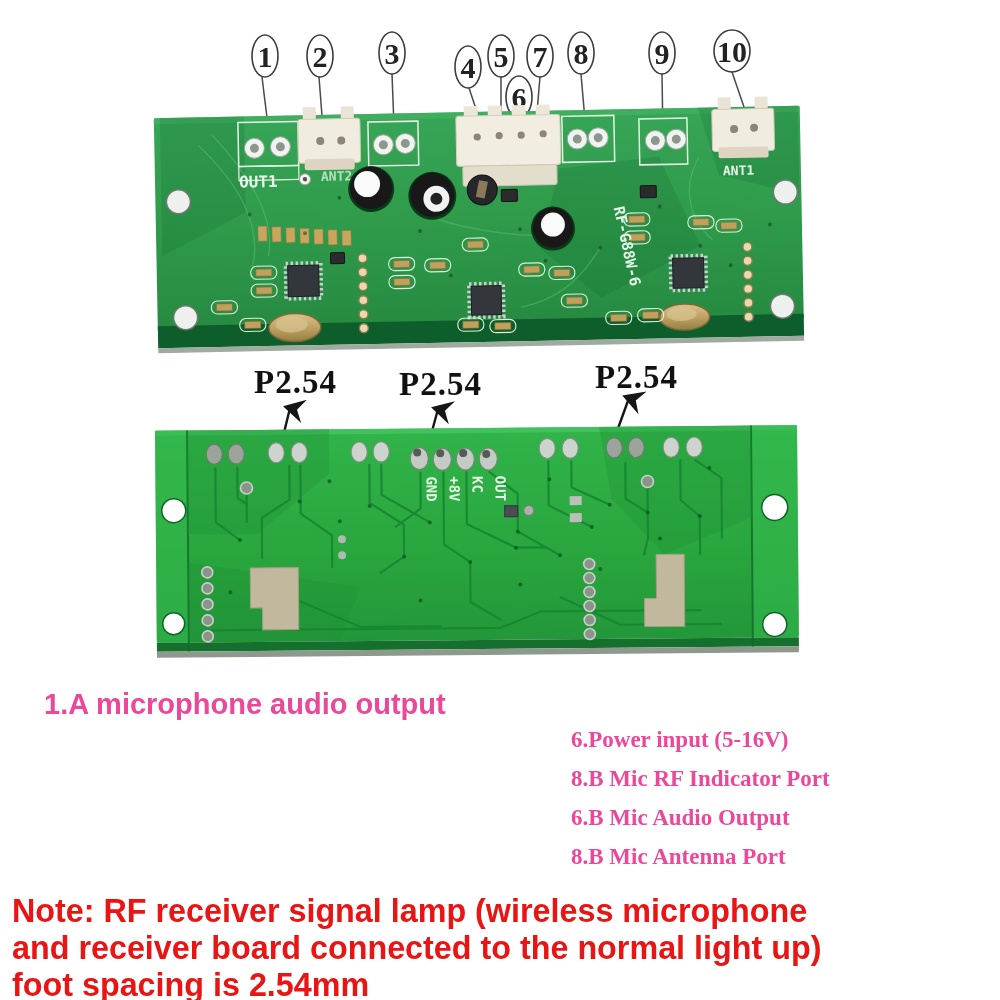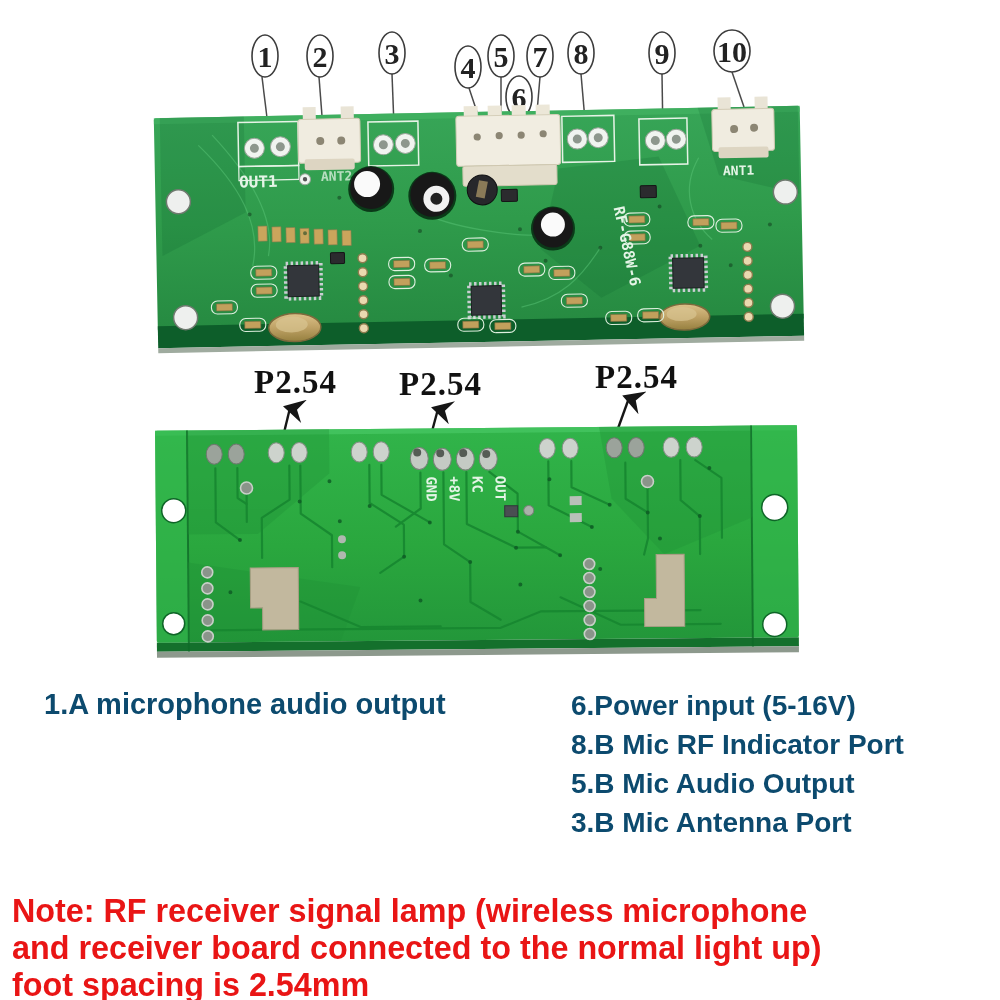--- a/index.html
+++ b/index.html
@@ -2,23 +2,23 @@
 <html><head>
 <meta charset="utf-8">
 <style>
   html,body{margin:0;padding:0;background:#ffffff;}
   .stage{position:relative;width:1000px;height:1000px;background:#ffffff;overflow:hidden;
          font-family:"Liberation Sans",sans-serif;}
   .diagram-svg{position:absolute;left:0;top:0;}
   .callout-num{font-family:"Liberation Serif",serif;font-size:30px;font-weight:600;fill:#222;}
   .pitch-label{font-family:"Liberation Serif",serif;font-size:33px;font-weight:700;fill:#111;letter-spacing:1px;}
   .silk{font-family:"DejaVu Sans Mono",monospace;font-weight:700;fill:#e4f4e6;}
-  .legend-col{position:absolute;color:#0c4a6e;font-weight:700;white-space:nowrap;}
+  .legend-col{position:absolute;color:#ec4899;font-weight:700;white-space:nowrap;}
   .legend-left{left:44px;top:684px;font-size:29px;line-height:41px;}
-  .legend-right{left:571px;top:686px;font-size:28px;line-height:39px;}
+  .legend-right{left:571px;top:720px;font-size:23px;line-height:39px;font-family:Liberation Serif, serif;}
   .note-block{position:absolute;left:12px;top:892px;font-size:34px;line-height:37px;font-weight:700;
               transform:scaleX(.95);transform-origin:left top;white-space:nowrap;}
 </style>
 </head>
 <body>
 
 <div class="stage">
 
 <svg class="diagram-svg" width="1000" height="672" viewBox="0 0 1000 672">
   <defs>
@@ -471,22 +471,22 @@
     </g>
   </g>
 </svg>
 
   <div class="legend-col legend-left">
     <div>1.A microphone audio output</div>
   </div>
   <div class="legend-col legend-right">
     <div>6.Power input (5-16V)</div>
     <div>8.B Mic RF Indicator Port</div>
-    <div>5.B Mic Audio Output</div>
-    <div>3.B Mic Antenna Port</div>
+    <div>6.B Mic Audio Output</div>
+    <div>8.B Mic Antenna Port</div>
   </div>
 
   <div class="note-block" style="color: rgb(233, 21, 21);">
     <div>Note: RF receiver signal lamp (wireless microphone</div>
     <div>and receiver board connected to the normal light up)</div>
     <div>foot spacing is 2.54mm</div>
   </div>
 
 </div>
 

